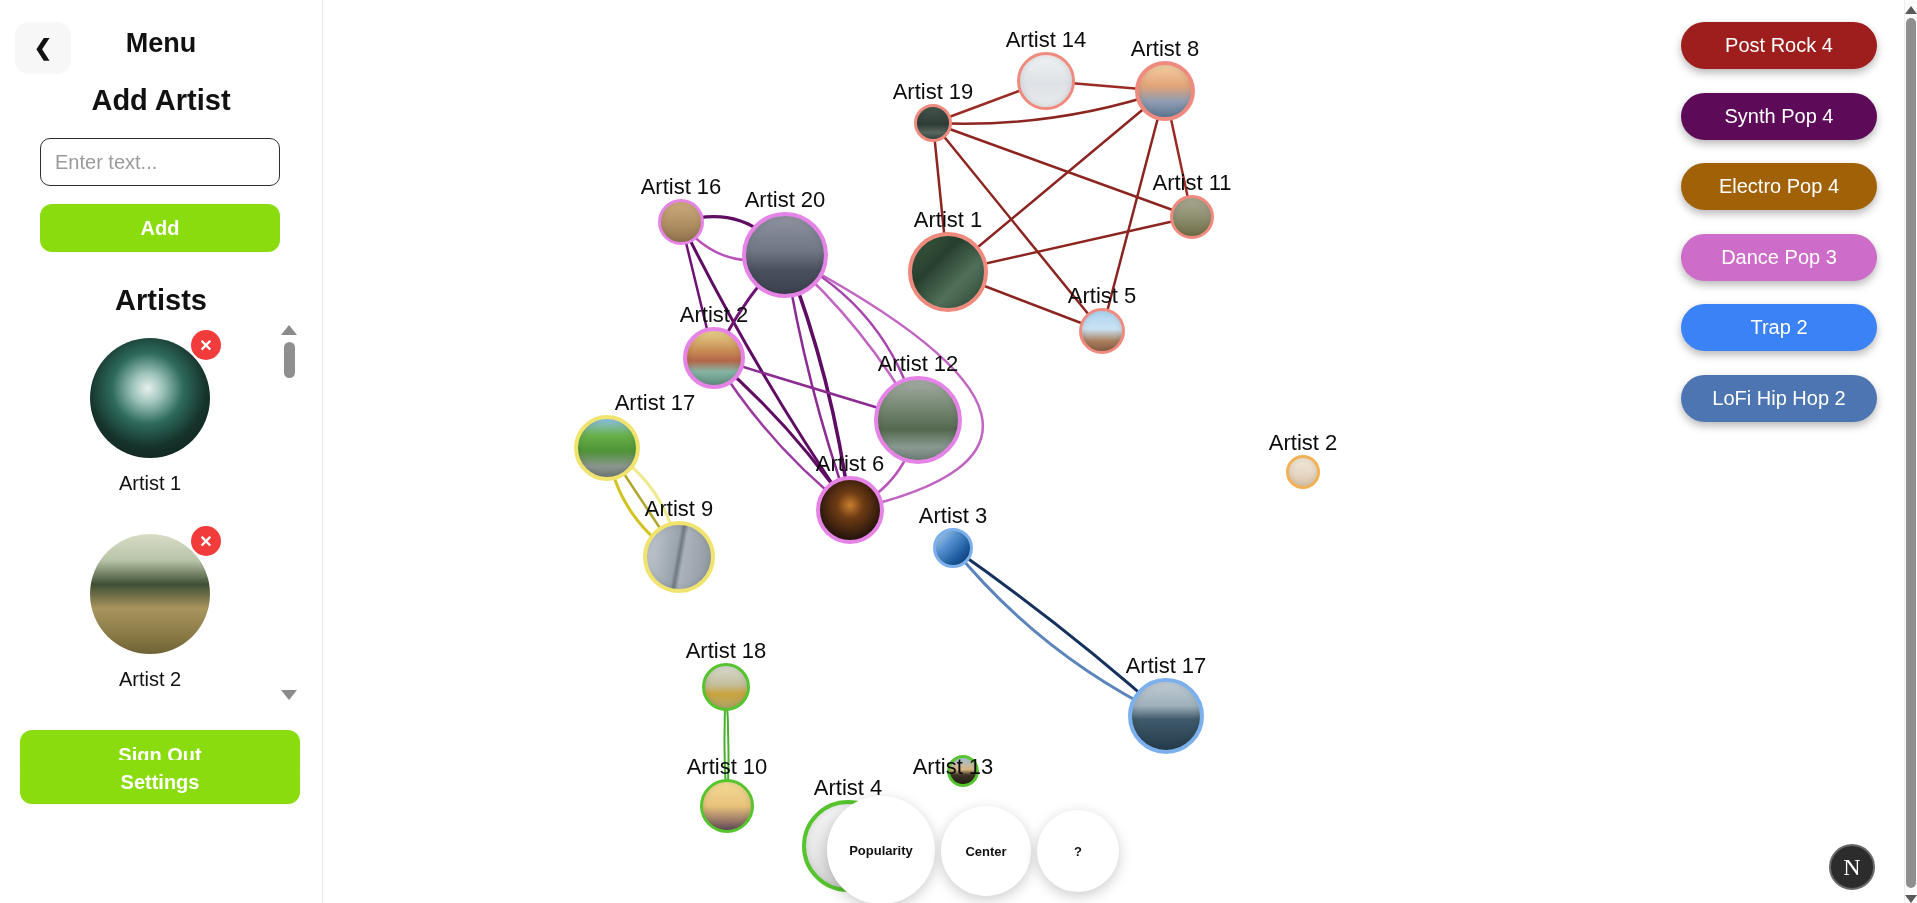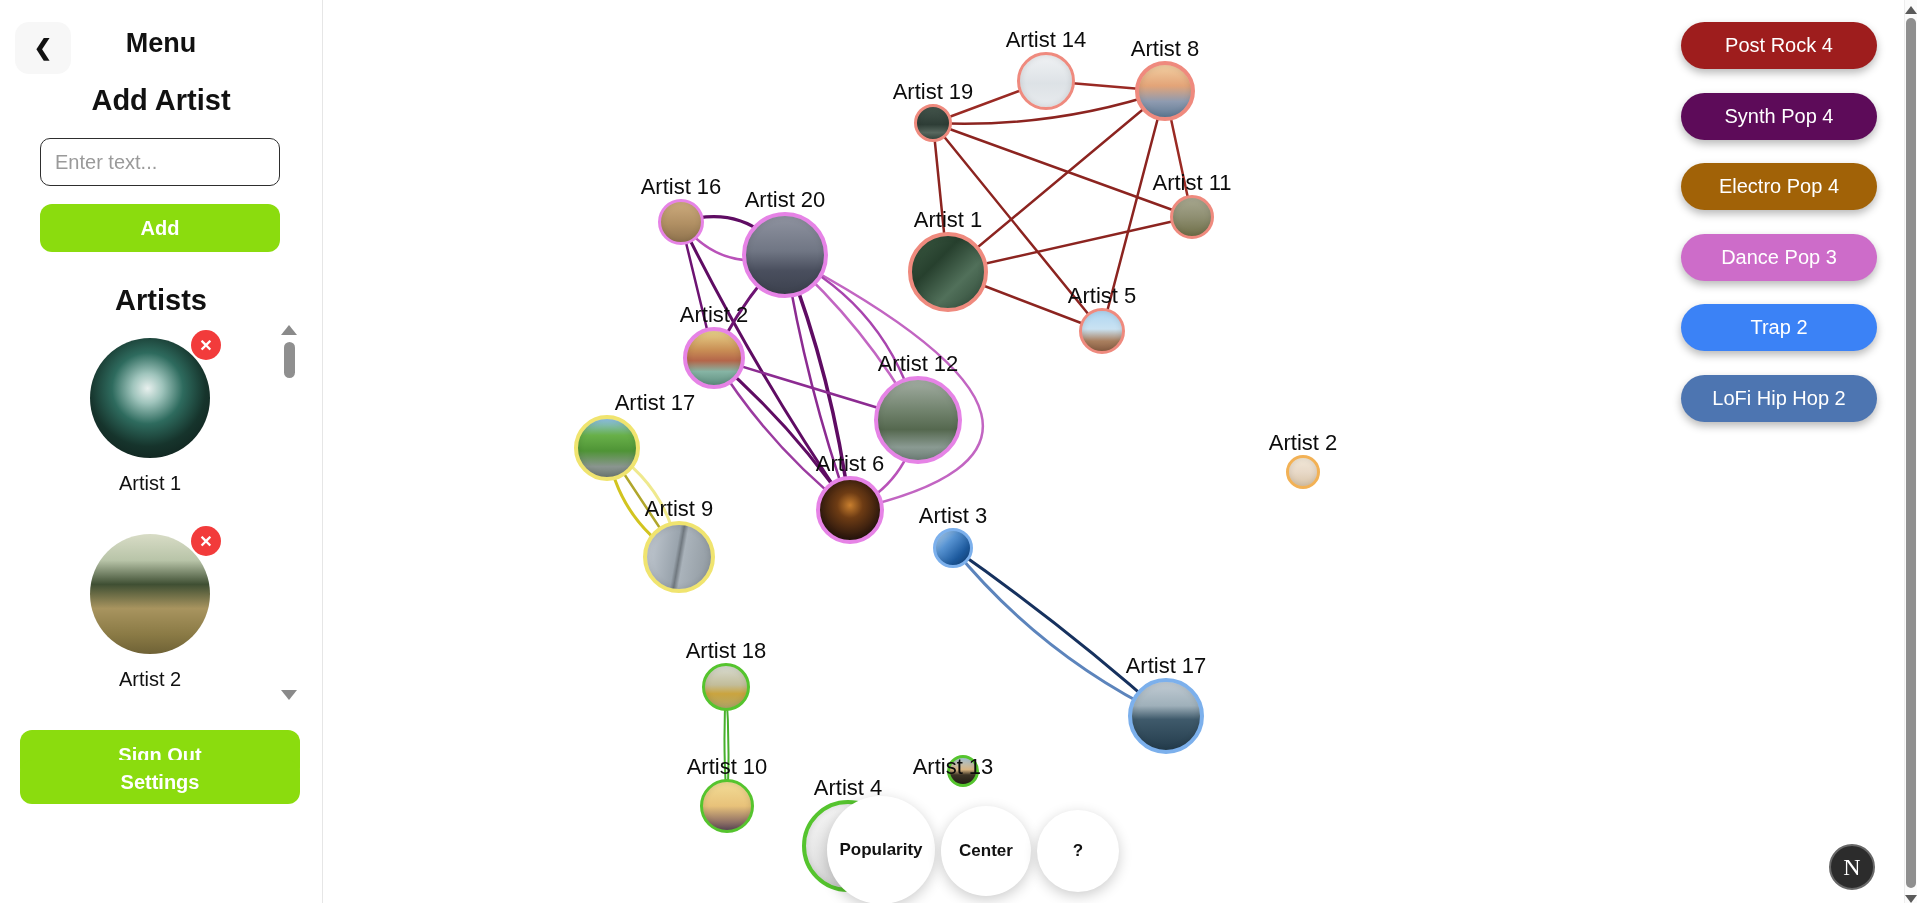--- a/index.html
+++ b/index.html
@@ -48,21 +48,21 @@
               white-space:nowrap;z-index:3}
 
   
   .genre-list{position:absolute;left:1681px;top:22px;width:196px;z-index:5}
   .genre-badge{height:47px;border-radius:24px;color:#fff;font-size:20px;margin-bottom:23.5px;
                display:flex;align-items:center;justify-content:center;cursor:pointer;
                box-shadow:0 4px 8px rgba(0,0,0,.28)}
 
   
   .ctrl{position:absolute;background:#fff;border-radius:50%;display:flex;align-items:center;
-        justify-content:center;font-weight:bold;font-size:17px;color:#111;z-index:6;cursor:pointer;
+        justify-content:center;font-weight:bold;font-size:13px;color:#111;z-index:6;cursor:pointer;
         box-shadow:0 4px 14px rgba(0,0,0,.20)}
   .logo{position:absolute;left:1829px;top:844px;width:46px;height:46px;border-radius:50%;
         background:#2c2c2c;border:2px solid #686868;box-sizing:border-box;color:#fff;z-index:7;
         display:flex;align-items:center;justify-content:center;
         font-family:"Liberation Serif",serif;font-size:24px;cursor:pointer}
 
   
   .sb-track{position:absolute;left:1904px;top:0;width:13px;height:903px;background:#fbfbfb;
             border-left:1px solid #ededed;z-index:8}
   .sb-thumb{position:absolute;left:1906px;top:18px;width:10px;height:870px;background:#8f8f8f;

